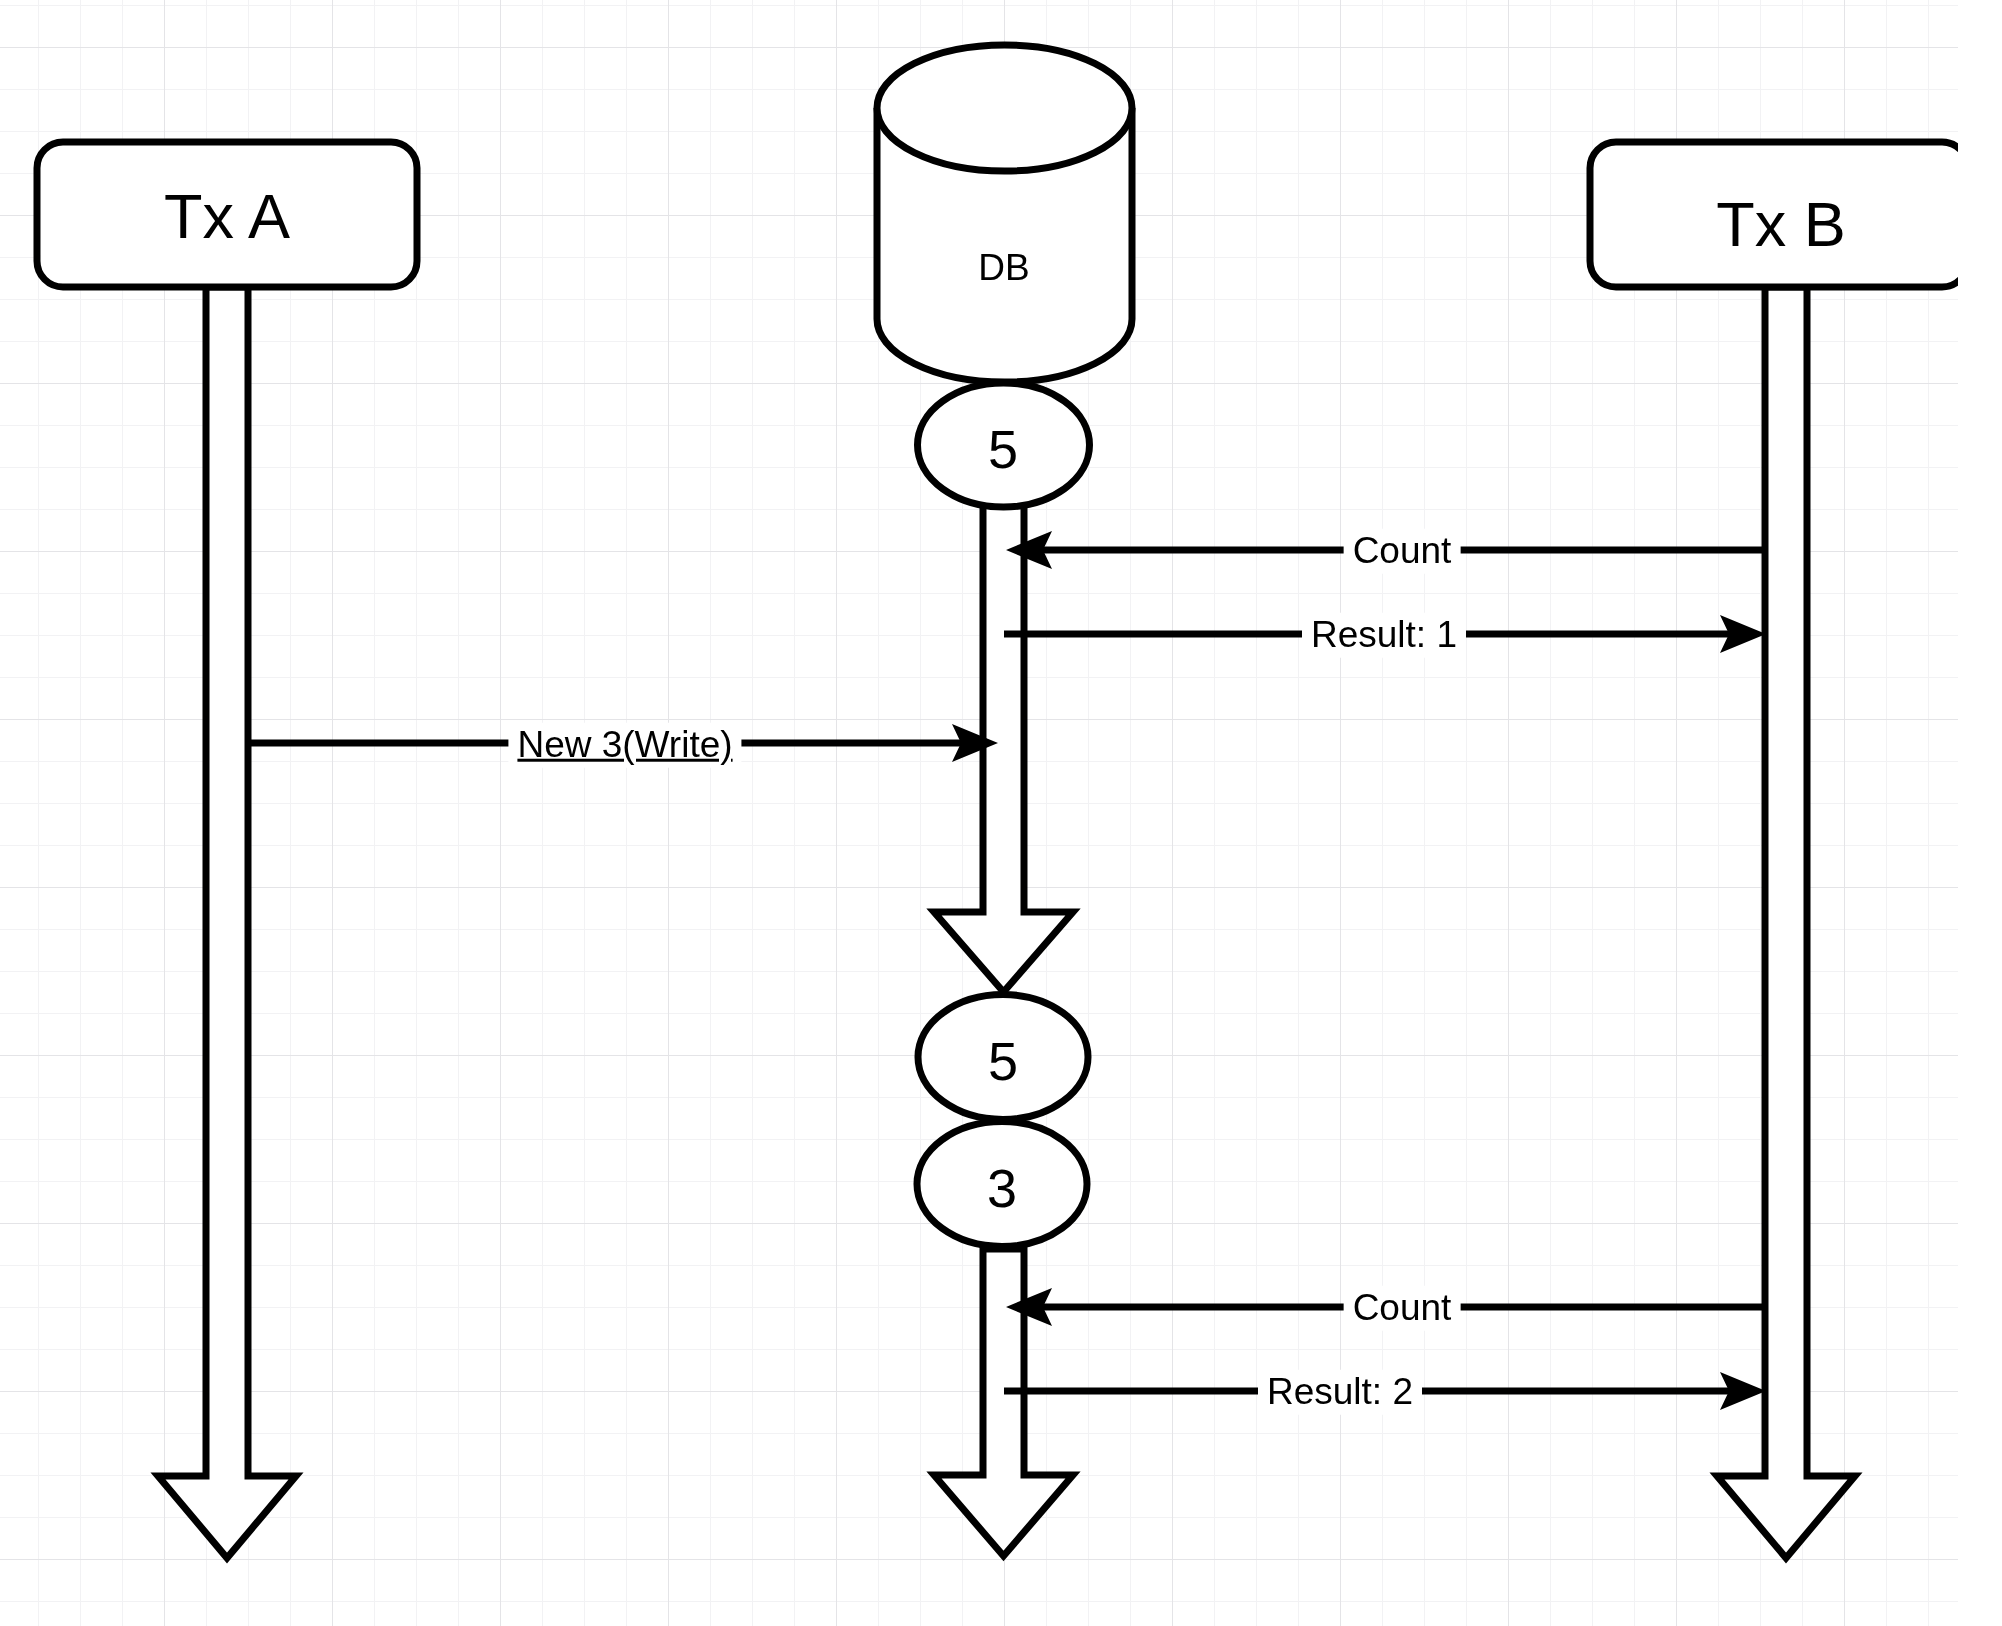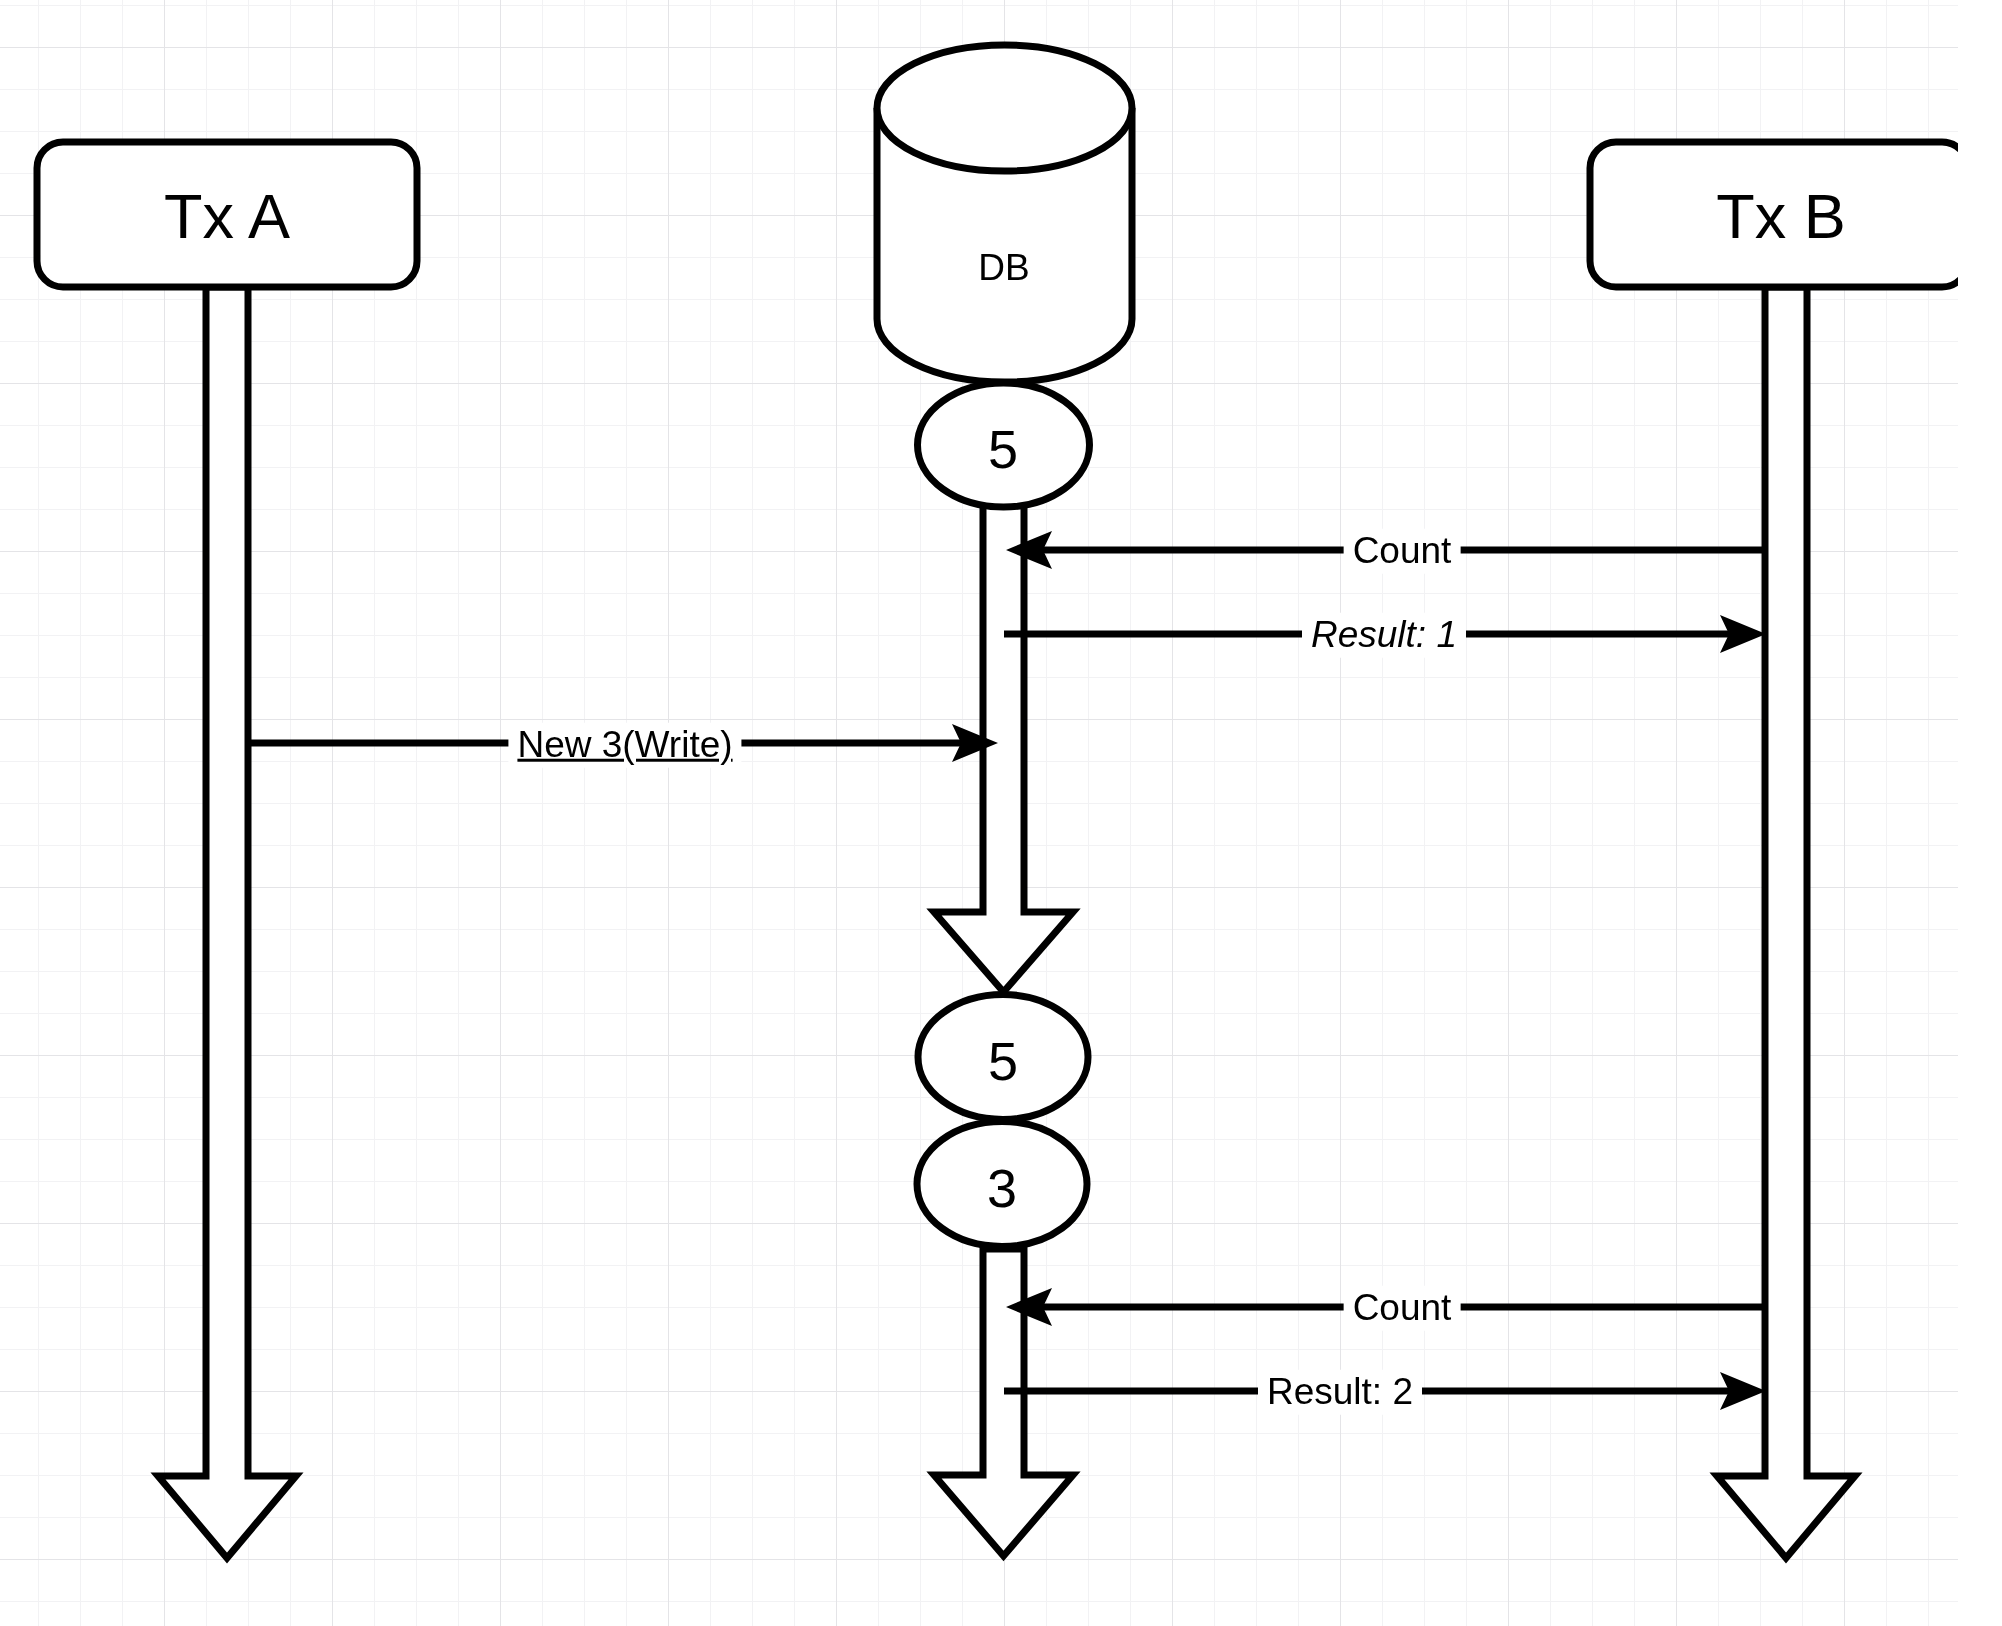--- a/index.html
+++ b/index.html
@@ -74,33 +74,33 @@
       <polygon class="head" points="1006,1307 1052,1288 1043,1307 1052,1326"></polygon>
     </g>
     <g>
       <line class="edge" x1="1004" y1="1391" x2="1733" y2="1391"></line>
       <polygon class="head" points="1766,1391 1720,1372 1729,1391 1720,1410"></polygon>
     </g>
   </svg>
 
   <div class="lbl actor-lbl" style="left:227px; top:216px;">Tx A</div>
 
-  <div class="lbl actor-lbl" style="left:1781px; top:216px;">Tx B</div>
+  <div class="lbl actor-lbl" style="left:1781px; top:224px;">Tx B</div>
 
   <div class="lbl db-lbl" style="left:1004px; top:268px;">DB</div>
 
   <div class="lbl val-lbl" style="left:1003px; top:449px;">5</div>
 
   <div class="lbl val-lbl" style="left:1003px; top:1061px;">5</div>
 
   <div class="lbl val-lbl" style="left:1002px; top:1188px;">3</div>
 
   <div class="lbl msg-lbl" style="left:1402px; top:551px;">Count</div>
 
-  <div class="lbl msg-lbl" style="left:1384px; top:635px;font-style:italic;">Result: 1</div>
+  <div class="lbl msg-lbl" style="left:1384px; top:635px;">Result: 1</div>
 
   <div class="lbl msg-lbl" style="left:625px; top:745px;text-decoration:underline;">New 3(Write)</div>
 
   <div class="lbl msg-lbl" style="left:1402px; top:1308px;">Count</div>
 
   <div class="lbl msg-lbl" style="left:1340px; top:1392px;">Result: 2</div>
 
 </div>
 
 </body></html>

